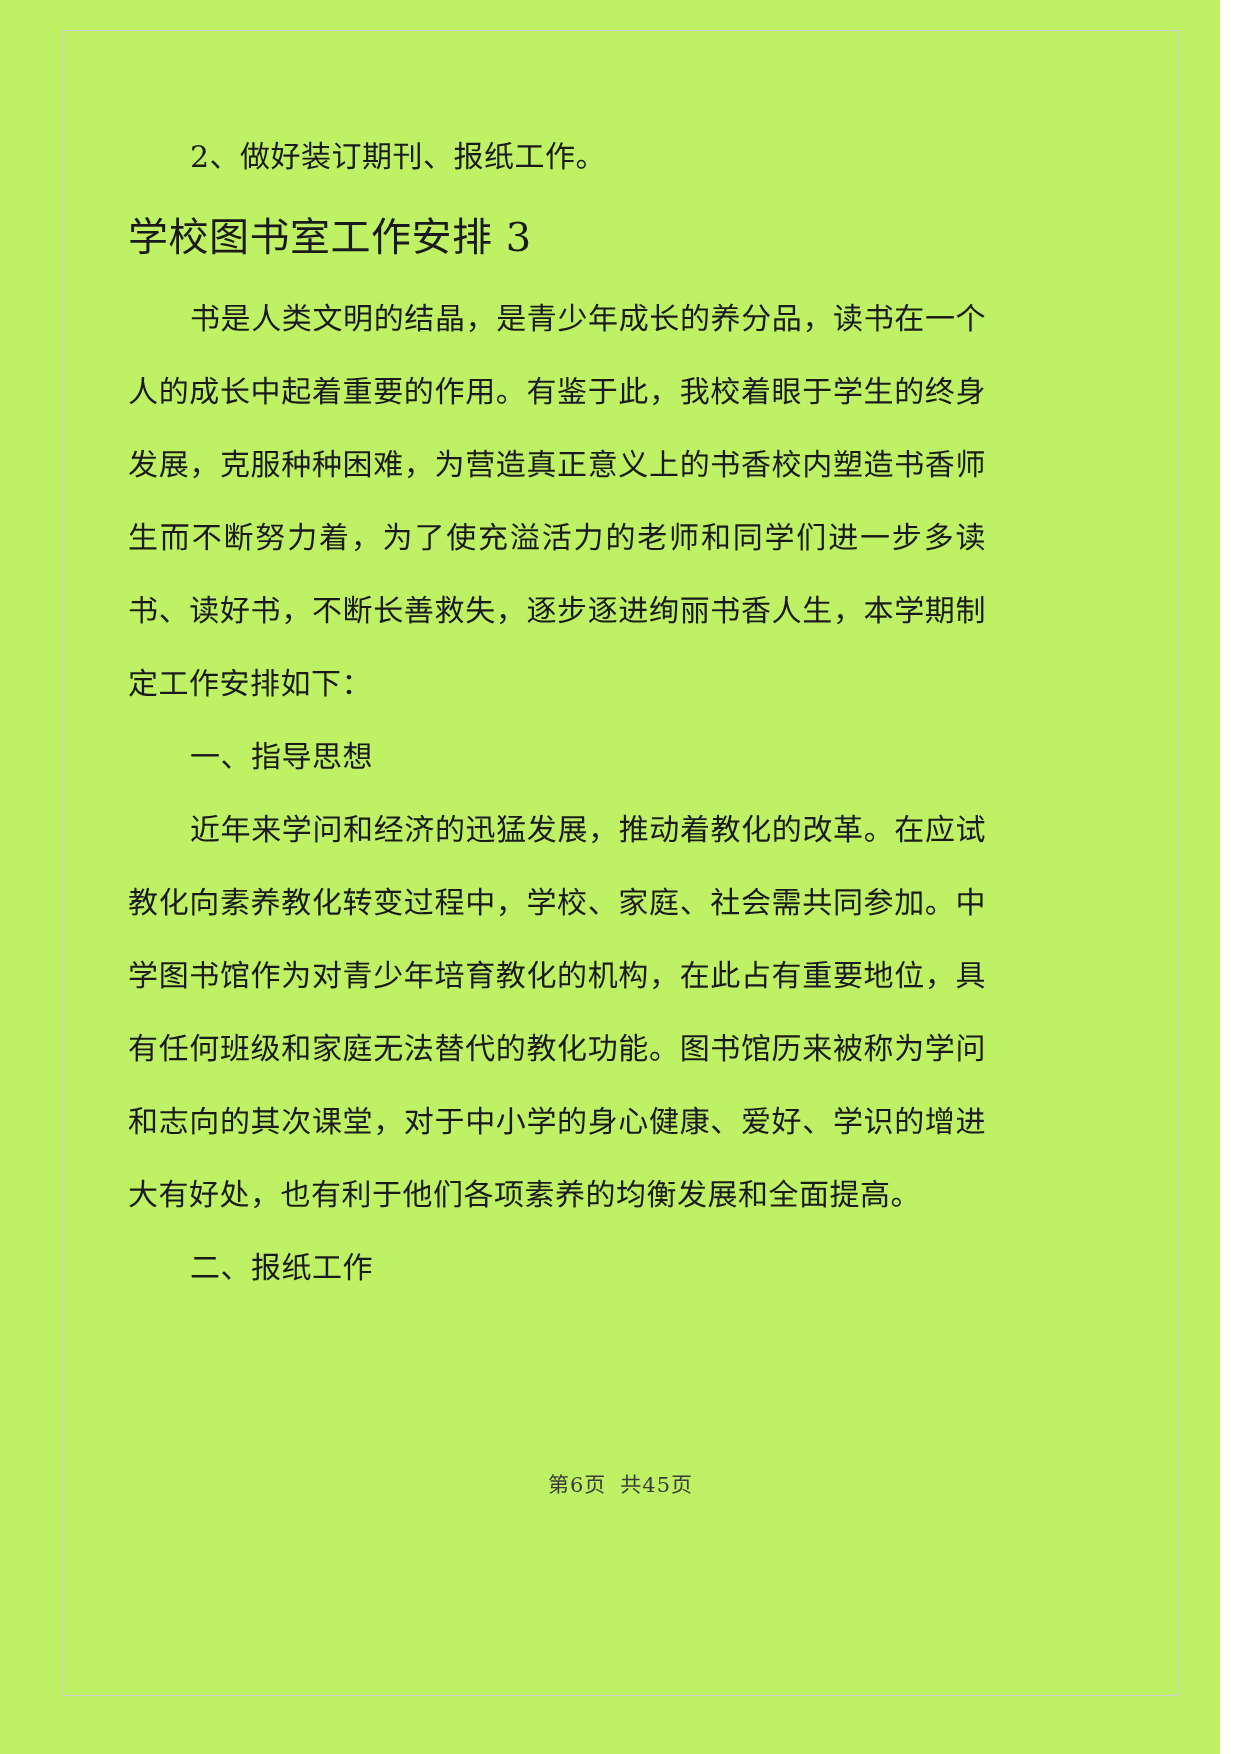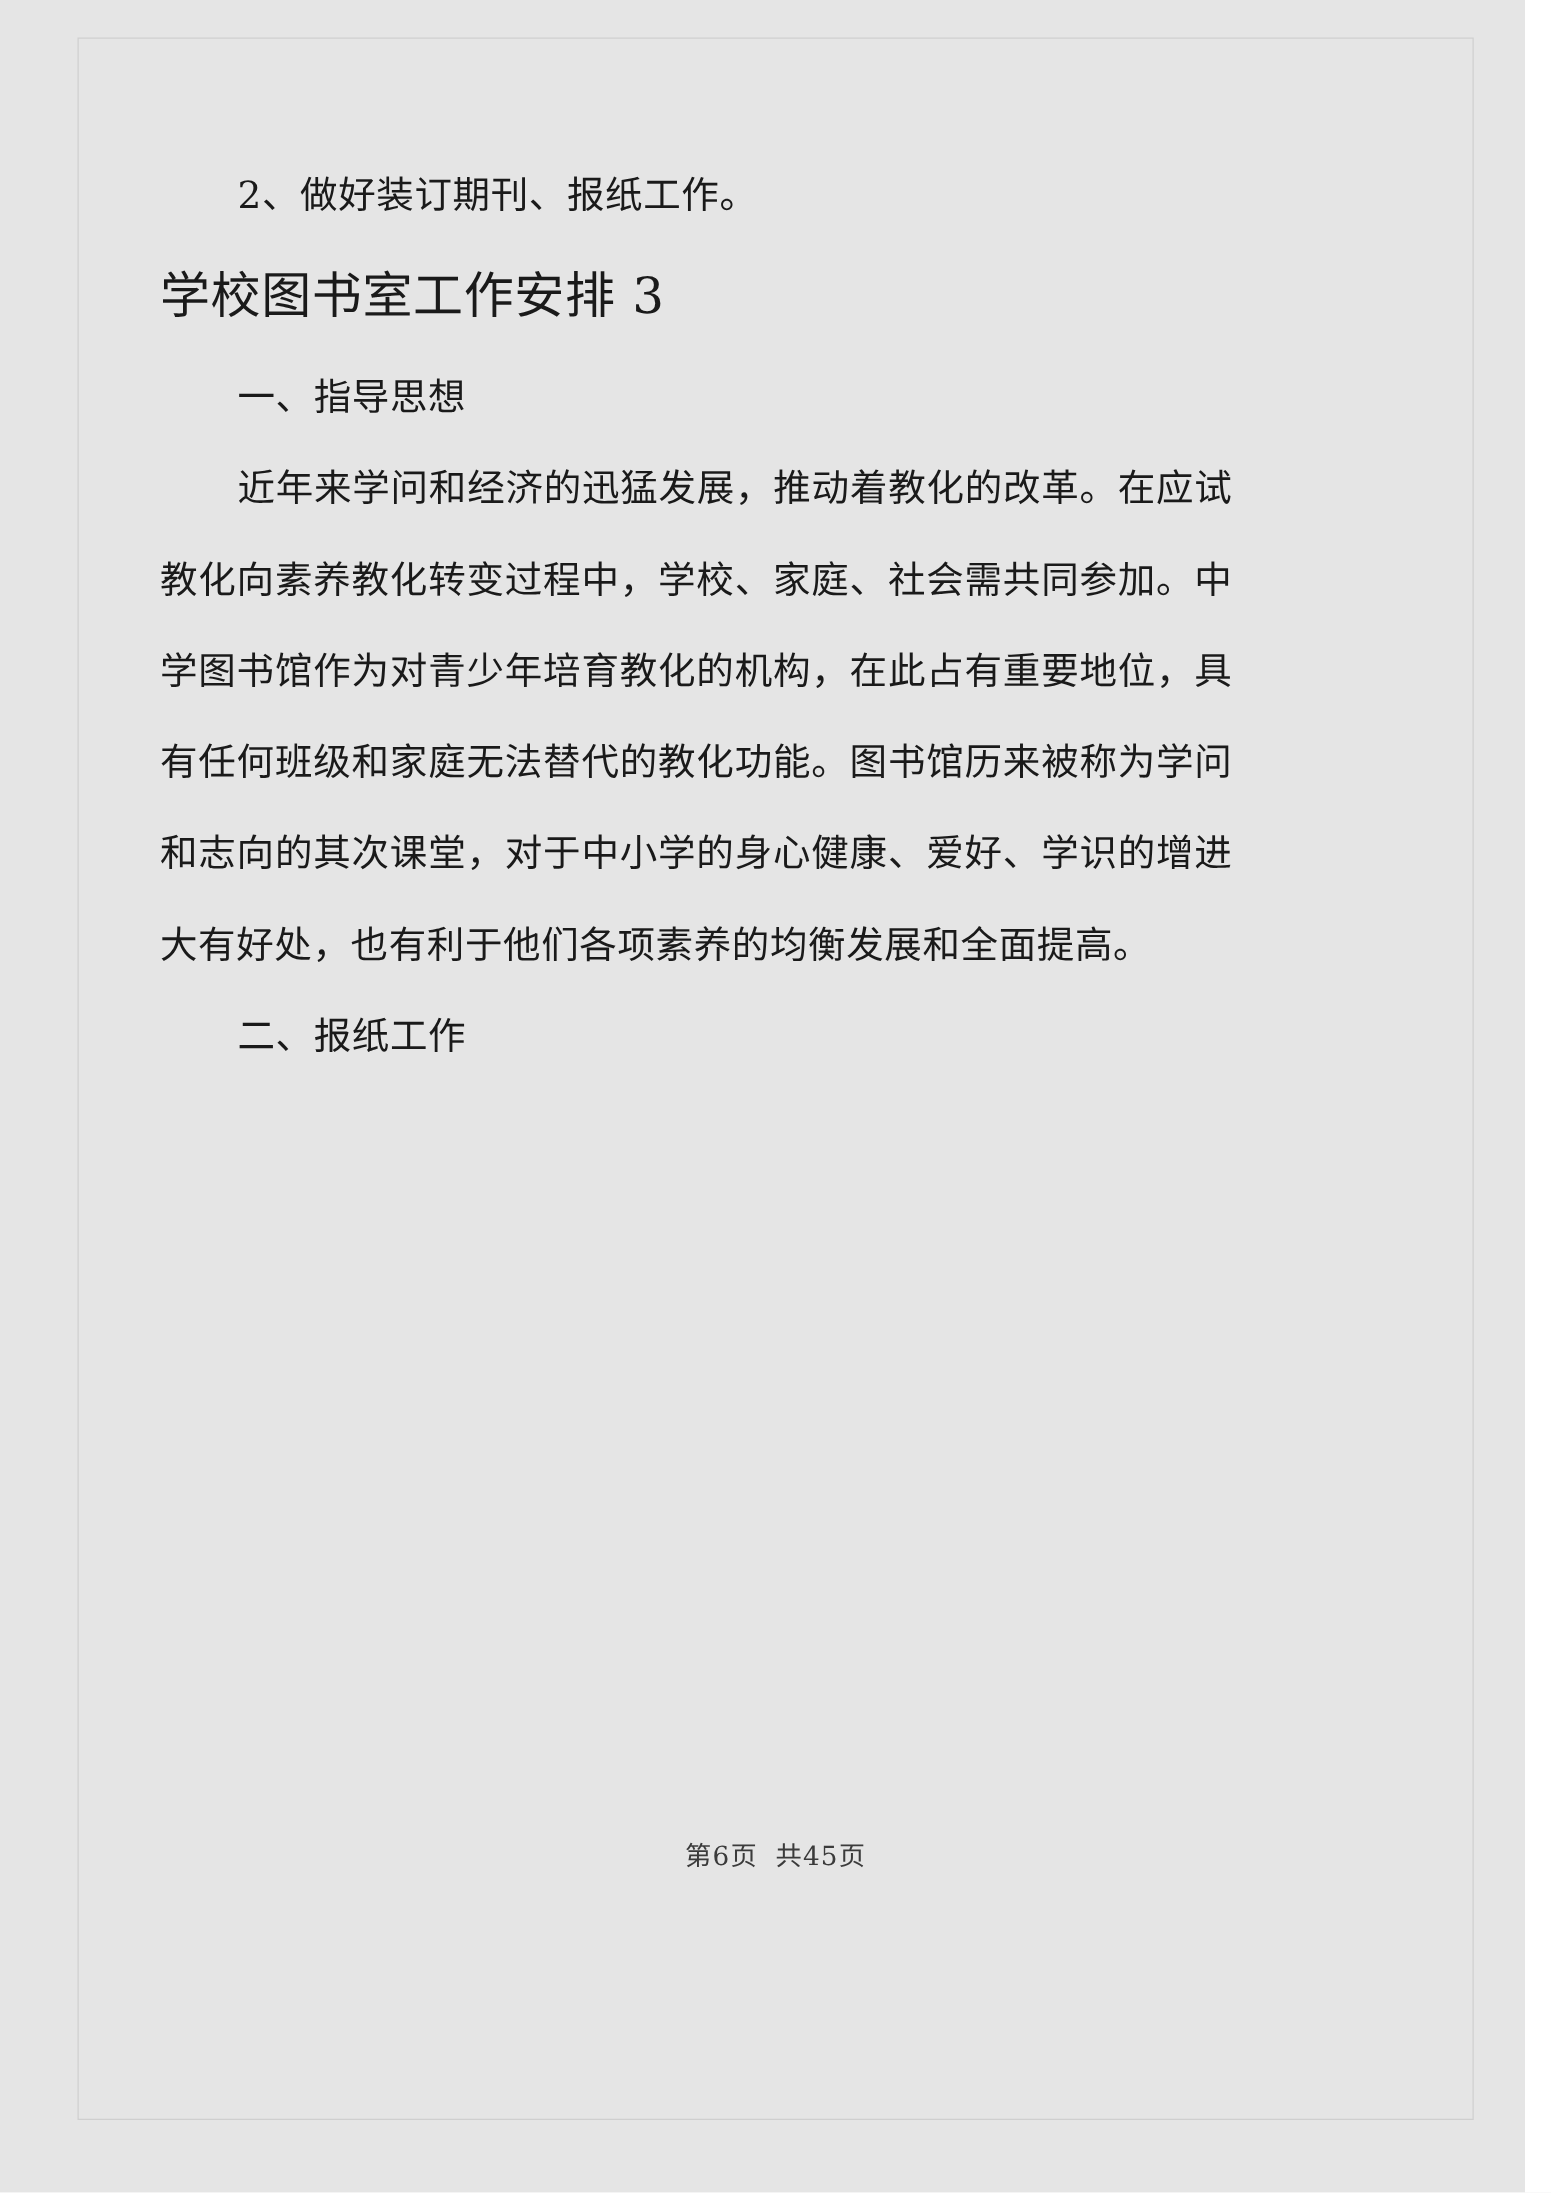--- a/index.html
+++ b/index.html
@@ -7,21 +7,21 @@
     padding: 0;
     background: #ffffff;
   }
   body {
     font-family: "DejaVu Serif", "Liberation Serif", serif;
   }
   .page {
     position: relative;
     width: 1220px;
     height: 1754px;
-    background: #e5e5e5;
+    background: #bef264;
     box-sizing: border-box;
     overflow: hidden;
   }
   .page-border {
     position: absolute;
     left: 62px;
     top: 30px;
     width: 1117px;
     height: 1666px;
     border: 1px solid #cfcfcf;
@@ -78,20 +78,21 @@
 <body>
 
 <div class="page">
   <div class="page-border"></div>
 
   <div class="content">
     <p class="para indent">2、做好装订期刊、报纸工作。</p>
     <div class="gap-sm"></div>
     <h2 class="heading">学校图书室工作安排 3</h2>
     <div class="gap-sm"></div>
+    <p class="para indent">书是人类文明的结晶，是青少年成长的养分品，读书在一个人的成长中起着重要的作用。有鉴于此，我校着眼于学生的终身发展，克服种种困难，为营造真正意义上的书香校内塑造书香师生而不断努力着，为了使充溢活力的老师和同学们进一步多读书、读好书，不断长善救失，逐步逐进绚丽书香人生，本学期制定工作安排如下：</p>
     <p class="para indent">一、指导思想</p>
     <p class="para indent">近年来学问和经济的迅猛发展，推动着教化的改革。在应试教化向素养教化转变过程中，学校、家庭、社会需共同参加。中学图书馆作为对青少年培育教化的机构，在此占有重要地位，具有任何班级和家庭无法替代的教化功能。图书馆历来被称为学问和志向的其次课堂，对于中小学的身心健康、爱好、学识的增进大有好处，也有利于他们各项素养的均衡发展和全面提高。</p>
     <p class="para indent">二、报纸工作</p>
   </div>
 
   <div class="footer">
     <span class="footer-inner"><span>第</span><span class="num">6</span><span>页</span><span class="footer-sep"></span><span>共</span><span class="num">45</span><span>页</span></span>
   </div>
 </div>
 

